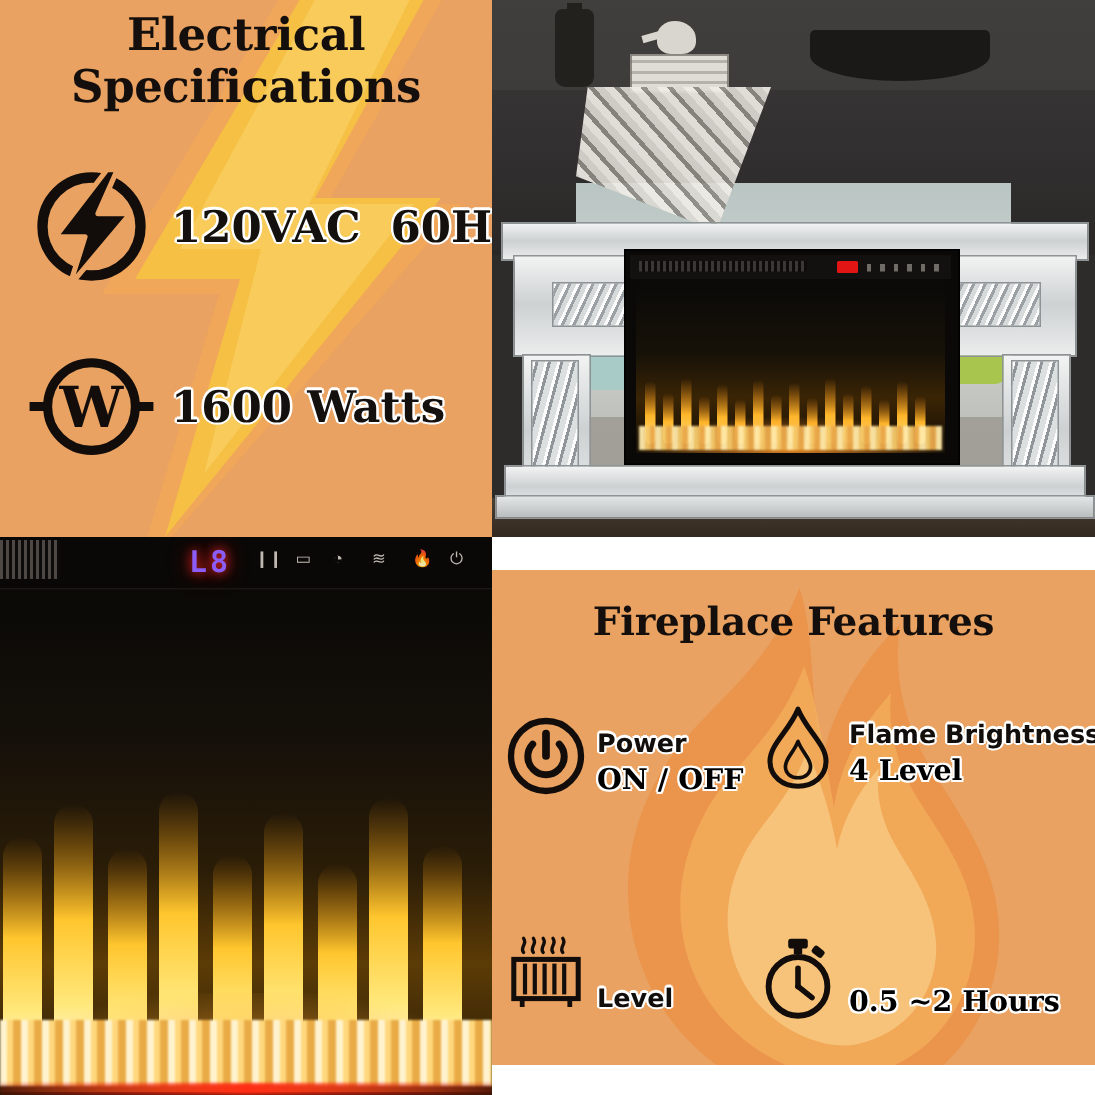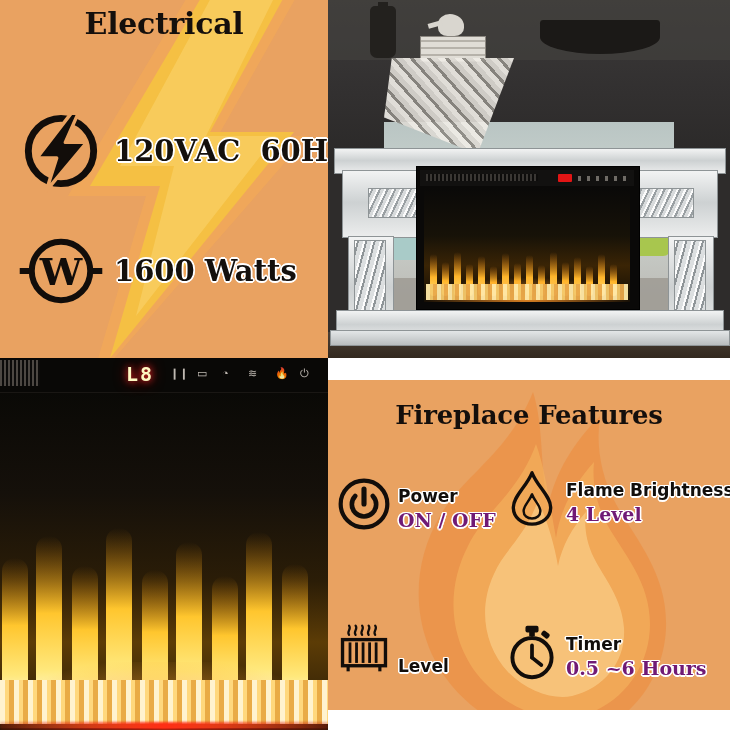--- a/index.html
+++ b/index.html
@@ -92,21 +92,21 @@
   #branch{left:56px;top:58px;width:130px;height:96px;
     background:repeating-linear-gradient(48deg,#efece6 0 5px,#8d8a84 5px 8px,#dcd9d3 8px 13px);
     clip-path:polygon(6% 0,100% 0,72% 100%,0 62%);opacity:.92;}
 
   
   #cl-panel{position:absolute;left:0;top:0;width:328px;height:34px;background:#090806;
     border-bottom:1px solid #1a1714;}
   #cl-vent{position:absolute;left:0;top:2px;width:40px;height:26px;
     background:repeating-linear-gradient(90deg,#4d4843 0 2px,#0c0b0a 2px 4px);}
   #cl-display{position:absolute;left:126px;top:4px;font-family:"DejaVu Sans Mono",monospace;
-    font-weight:bold;font-size:20px;color:#fef9c3;letter-spacing:2px;
+    font-weight:bold;font-size:20px;color:#8b5cf6;letter-spacing:2px;
     text-shadow:0 0 7px #ff2a2a,0 0 14px #b30d0d;}
   .cl-btn{position:absolute;top:10px;color:#cfc8c0;font-size:11px;line-height:11px;opacity:.92;}
   #cl-glass{position:absolute;left:0;top:34px;width:328px;height:338px;
     background:linear-gradient(180deg,#0a0906 0%,#15100a 30%,#2b1d07 56%,#5c3c06 74%,#241806 100%);}
   #cl-flames{position:absolute;left:0;top:160px;width:328px;height:190px;}
   #cl-embers{position:absolute;left:0;top:322px;width:328px;height:44px;
     background:repeating-linear-gradient(90deg,#fff3cf 0 5px,#ffd87d 5px 9px,#e9ab46 9px 14px);
     filter:blur(.7px);}
   #cl-ember-glow{position:absolute;left:0;top:304px;width:328px;height:66px;
     background:radial-gradient(ellipse at 50% 100%,rgba(255,168,48,.9) 0%,rgba(255,80,20,0) 75%);}
@@ -123,39 +123,40 @@
   #feat-power{left:8px;top:96px;}
   #feat-flame{left:176px;top:90px;}
   #feat-heater{left:8px;top:240px;}
   #feat-timer{left:176px;top:244px;}
   .feat-icon{width:56px;height:56px;flex:0 0 56px;}
   .feat-txt{margin-left:6px;margin-top:2px;}
   .feat-label{font-family:"DejaVu Sans",sans-serif;font-weight:bold;font-size:17px;
     color:#120e0b;white-space:nowrap;line-height:20px;
     text-shadow:1.5px 0 #fff,-1.5px 0 #fff,0 1.5px #fff,0 -1.5px #fff,1.1px 1.1px #fff,-1.1px -1.1px #fff,1.1px -1.1px #fff,-1.1px 1.1px #fff;}
   .feat-value{font-family:"DejaVu Serif",serif;font-weight:bold;font-size:19px;
-    color:#701a75;white-space:nowrap;line-height:24px;margin-top:2px;
+    color:#000000;white-space:nowrap;line-height:24px;margin-top:2px;
     text-shadow:1.5px 0 #fff,-1.5px 0 #fff,0 1.5px #fff,0 -1.5px #fff,1.1px 1.1px #fff,-1.1px -1.1px #fff,1.1px -1.1px #fff,-1.1px 1.1px #fff;}
   .feat-value .ln{display:block;}
 </style>
 </head>
 <body>
 
 <div id="root">
 
   <div class="quad" id="q-specs">
 
     <svg class="bolt-bg" viewBox="0 0 290 390">
       <path d="M150 -10 L18 210 L96 210 L40 400 L258 150 L168 150 L258 -10 Z" fill="#f0a85a" opacity="0.95"></path>
       <path d="M158 0 L40 200 L110 200 L60 372 L244 146 L160 146 L240 0 Z" fill="#f5c043"></path>
       <path d="M162 10 L70 180 L124 180 L86 330 L226 150 L156 150 L224 12 Z" fill="#f8cf63" opacity="0.75"></path>
     </svg>
 
     <div class="spec-title">
       <div>Electrical</div>
+      <div>Specifications</div>
     </div>
 
     <div class="spec-row" id="spec-row-voltage">
       <svg class="spec-icon" viewBox="0 0 100 100">
         <circle cx="50" cy="50" r="38" fill="none" stroke="#120d0a" stroke-width="8"></circle>
         <path d="M62 6 L22 58 L45 58 L33 96 L80 40 L55 40 L70 6 Z" fill="#120d0a" stroke="#e9a261" stroke-width="4" stroke-linejoin="round"></path>
       </svg>
       <div class="spec-text">
         <span>120VAC</span><span class="gap"></span><span>60Hz</span>
       </div>
@@ -353,19 +354,18 @@
     <div class="feat" id="feat-timer">
       <svg class="feat-icon" viewBox="0 0 60 60">
         <rect x="23" y="2" width="14" height="7" rx="2" fill="#120d0a"></rect>
         <rect x="27" y="7" width="6" height="6" fill="#120d0a"></rect>
         <rect x="40" y="8" width="9" height="6" rx="2" fill="#120d0a" transform="rotate(38 44 11)"></rect>
         <circle cx="30" cy="36" r="21" fill="none" stroke="#120d0a" stroke-width="4.2"></circle>
         <line x1="30" y1="36" x2="30" y2="23" stroke="#120d0a" stroke-width="4" stroke-linecap="round"></line>
         <line x1="30" y1="36" x2="40" y2="44" stroke="#120d0a" stroke-width="4" stroke-linecap="round"></line>
       </svg>
       <div class="feat-txt">
-        <div class="feat-label">Timer</div>
-        <div class="feat-value">0.5 ~6 Hours</div>
+        <div class="feat-value">0.5 ~2 Hours</div>
       </div>
     </div>
   </div>
 
 </div>
 
 </body></html>

